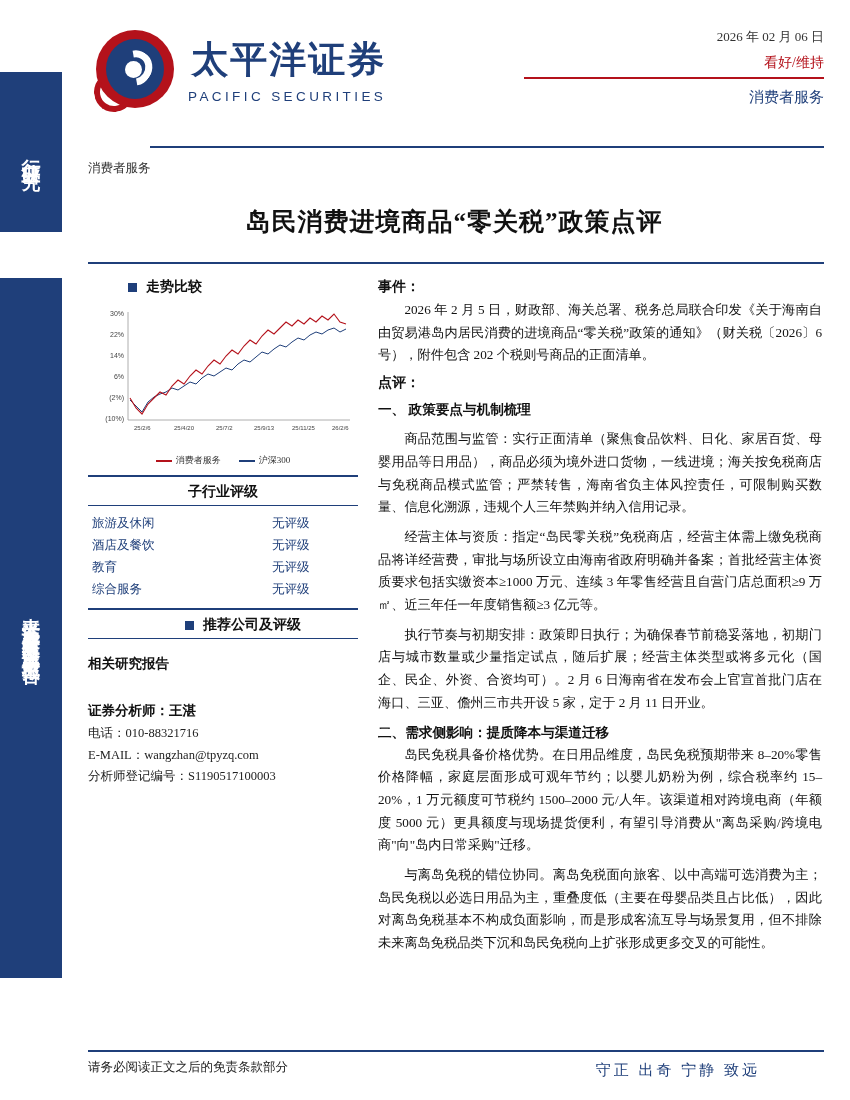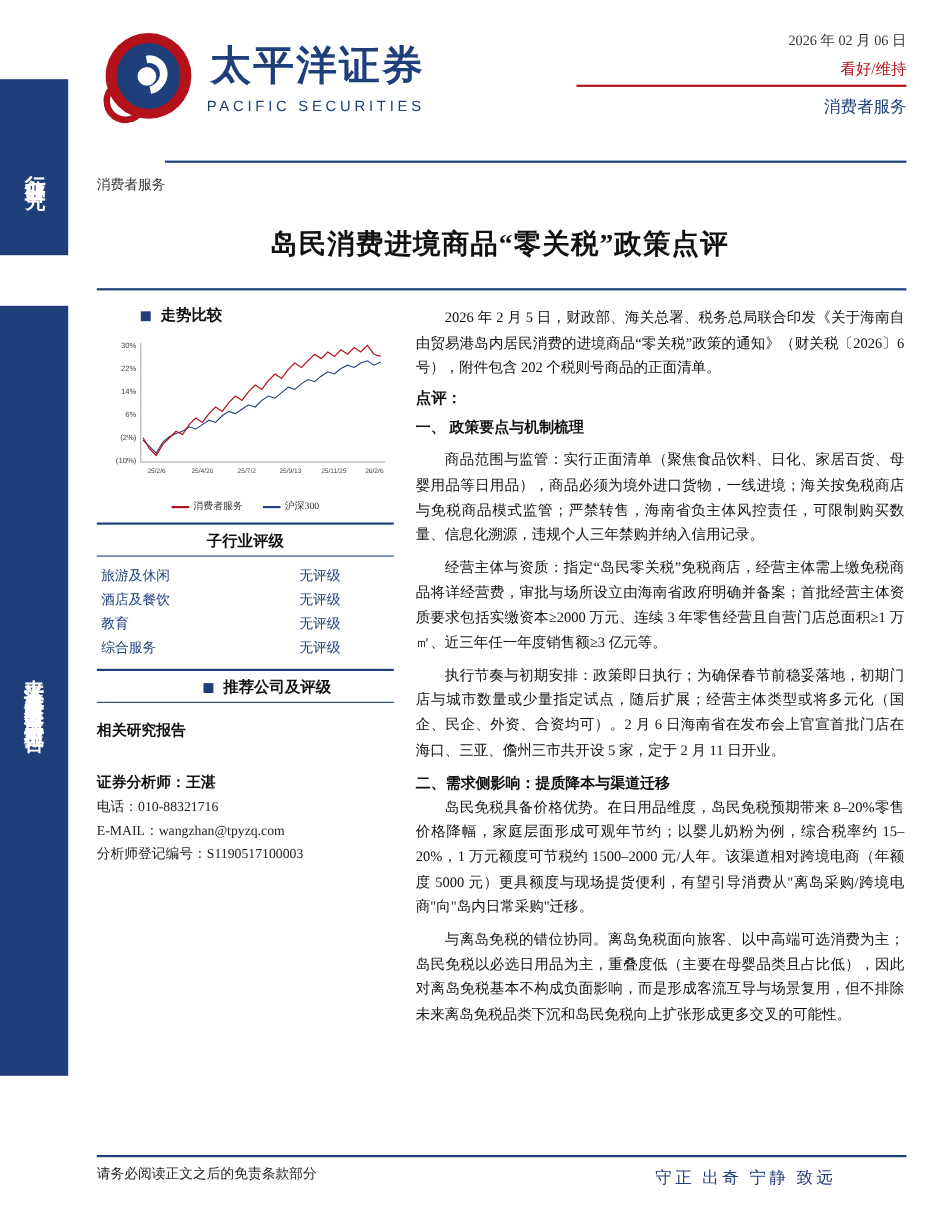--- a/index.html
+++ b/index.html
@@ -233,30 +233,31 @@
 
     <div class="analyst">
       <div class="nm">证券分析师：王湛</div>
       <div class="ln">电话：010-88321716</div>
       <div class="ln">E-MAIL：wangzhan@tpyzq.com</div>
       <div class="ln">分析师登记编号：S1190517100003</div>
     </div>
   </div>
 
   <div class="right-col">
+    <div class="r-head">事件：</div>
     <div class="r-p">2026 年 2 月 5 日，财政部、海关总署、税务总局联合印发《关于海南自由贸易港岛内居民消费的进境商品“零关税”政策的通知》（财关税〔2026〕6 号），附件包含 202 个税则号商品的正面清单。</div>
 
     <div class="gap"></div>
     <div class="r-head">点评：</div>
 
     <div class="r-h2">一、 政策要点与机制梳理</div>
     <div class="gap"></div>
     <div class="r-p">商品范围与监管：实行正面清单（聚焦食品饮料、日化、家居百货、母婴用品等日用品），商品必须为境外进口货物，一线进境；海关按免税商店与免税商品模式监管；严禁转售，海南省负主体风控责任，可限制购买数量、信息化溯源，违规个人三年禁购并纳入信用记录。</div>
     <div class="gap"></div>
-    <div class="r-p">经营主体与资质：指定“岛民零关税”免税商店，经营主体需上缴免税商品将详经营费，审批与场所设立由海南省政府明确并备案；首批经营主体资质要求包括实缴资本≥2000 万元、连续 3 年零售经营且自营门店总面积≥1 万㎡、近三年任一年度销售额≥3 亿元等。</div>
+    <div class="r-p">经营主体与资质：指定“岛民零关税”免税商店，经营主体需上缴免税商品将详经营费，审批与场所设立由海南省政府明确并备案；首批经营主体资质要求包括实缴资本≥1000 万元、连续 3 年零售经营且自营门店总面积≥9 万㎡、近三年任一年度销售额≥3 亿元等。</div>
     <div class="gap"></div>
     <div class="r-p">执行节奏与初期安排：政策即日执行；为确保春节前稳妥落地，初期门店与城市数量或少量指定试点，随后扩展；经营主体类型或将多元化（国企、民企、外资、合资均可）。2 月 6 日海南省在发布会上官宣首批门店在海口、三亚、儋州三市共开设 5 家，定于 2 月 11 日开业。</div>
 
     <div class="r-h2">二、需求侧影响：提质降本与渠道迁移</div>
     <div class="r-p">岛民免税具备价格优势。在日用品维度，岛民免税预期带来 8–20%零售价格降幅，家庭层面形成可观年节约；以婴儿奶粉为例，综合税率约 15–20%，1 万元额度可节税约 1500–2000 元/人年。该渠道相对跨境电商（年额度 5000 元）更具额度与现场提货便利，有望引导消费从"离岛采购/跨境电商"向"岛内日常采购"迁移。</div>
     <div class="gap"></div>
     <div class="r-p">与离岛免税的错位协同。离岛免税面向旅客、以中高端可选消费为主；岛民免税以必选日用品为主，重叠度低（主要在母婴品类且占比低），因此对离岛免税基本不构成负面影响，而是形成客流互导与场景复用，但不排除未来离岛免税品类下沉和岛民免税向上扩张形成更多交叉的可能性。</div>
   </div>
 
   <div class="footer-rule"></div>

